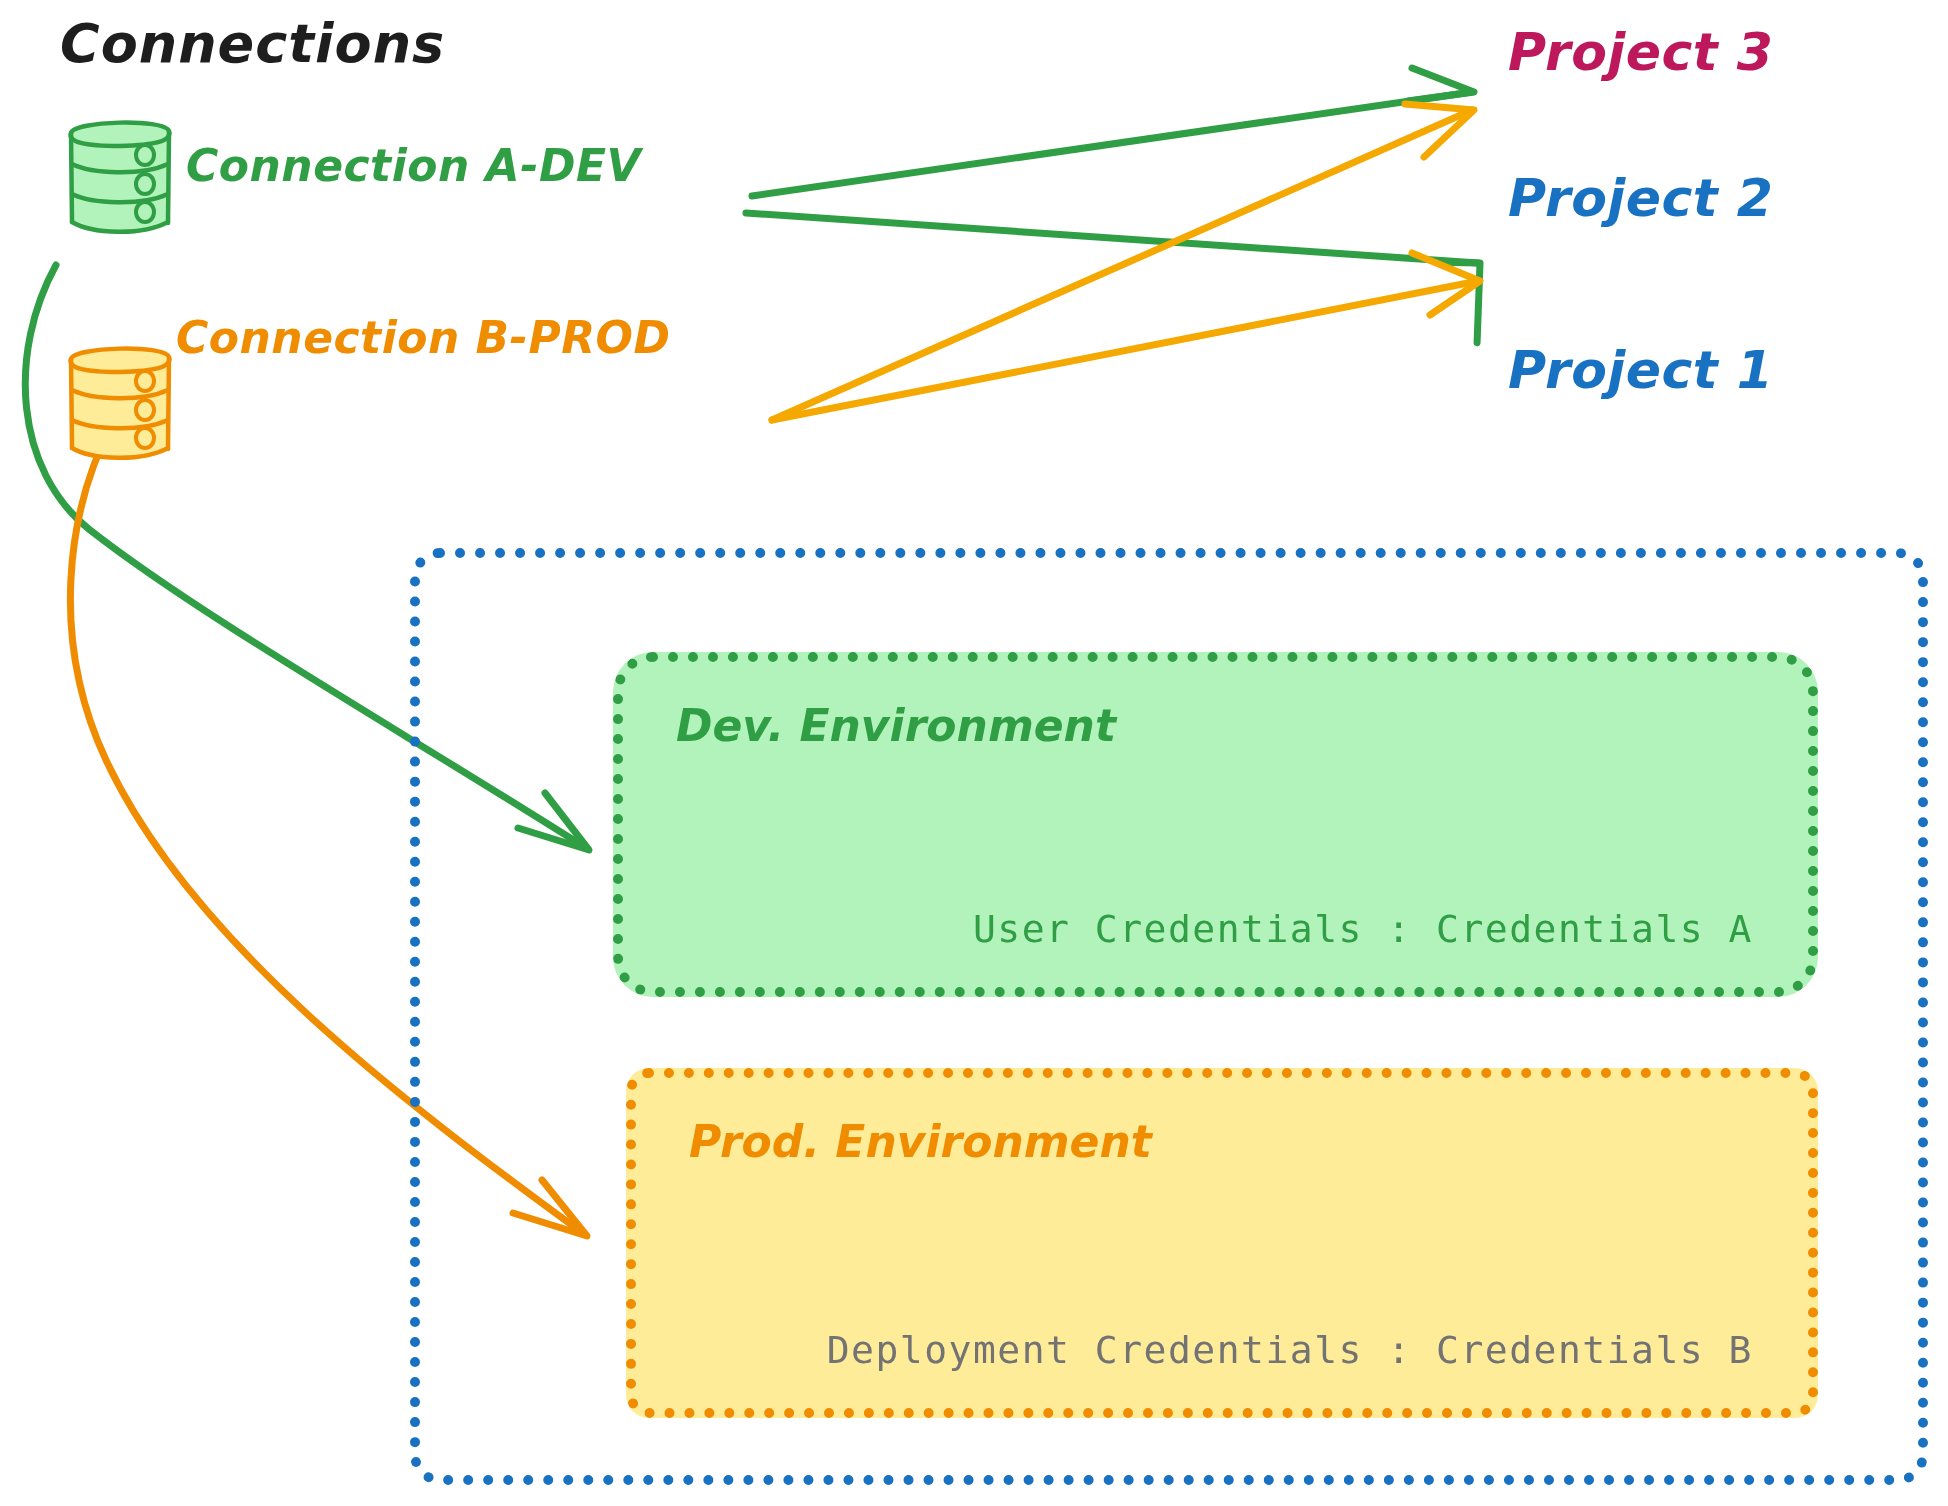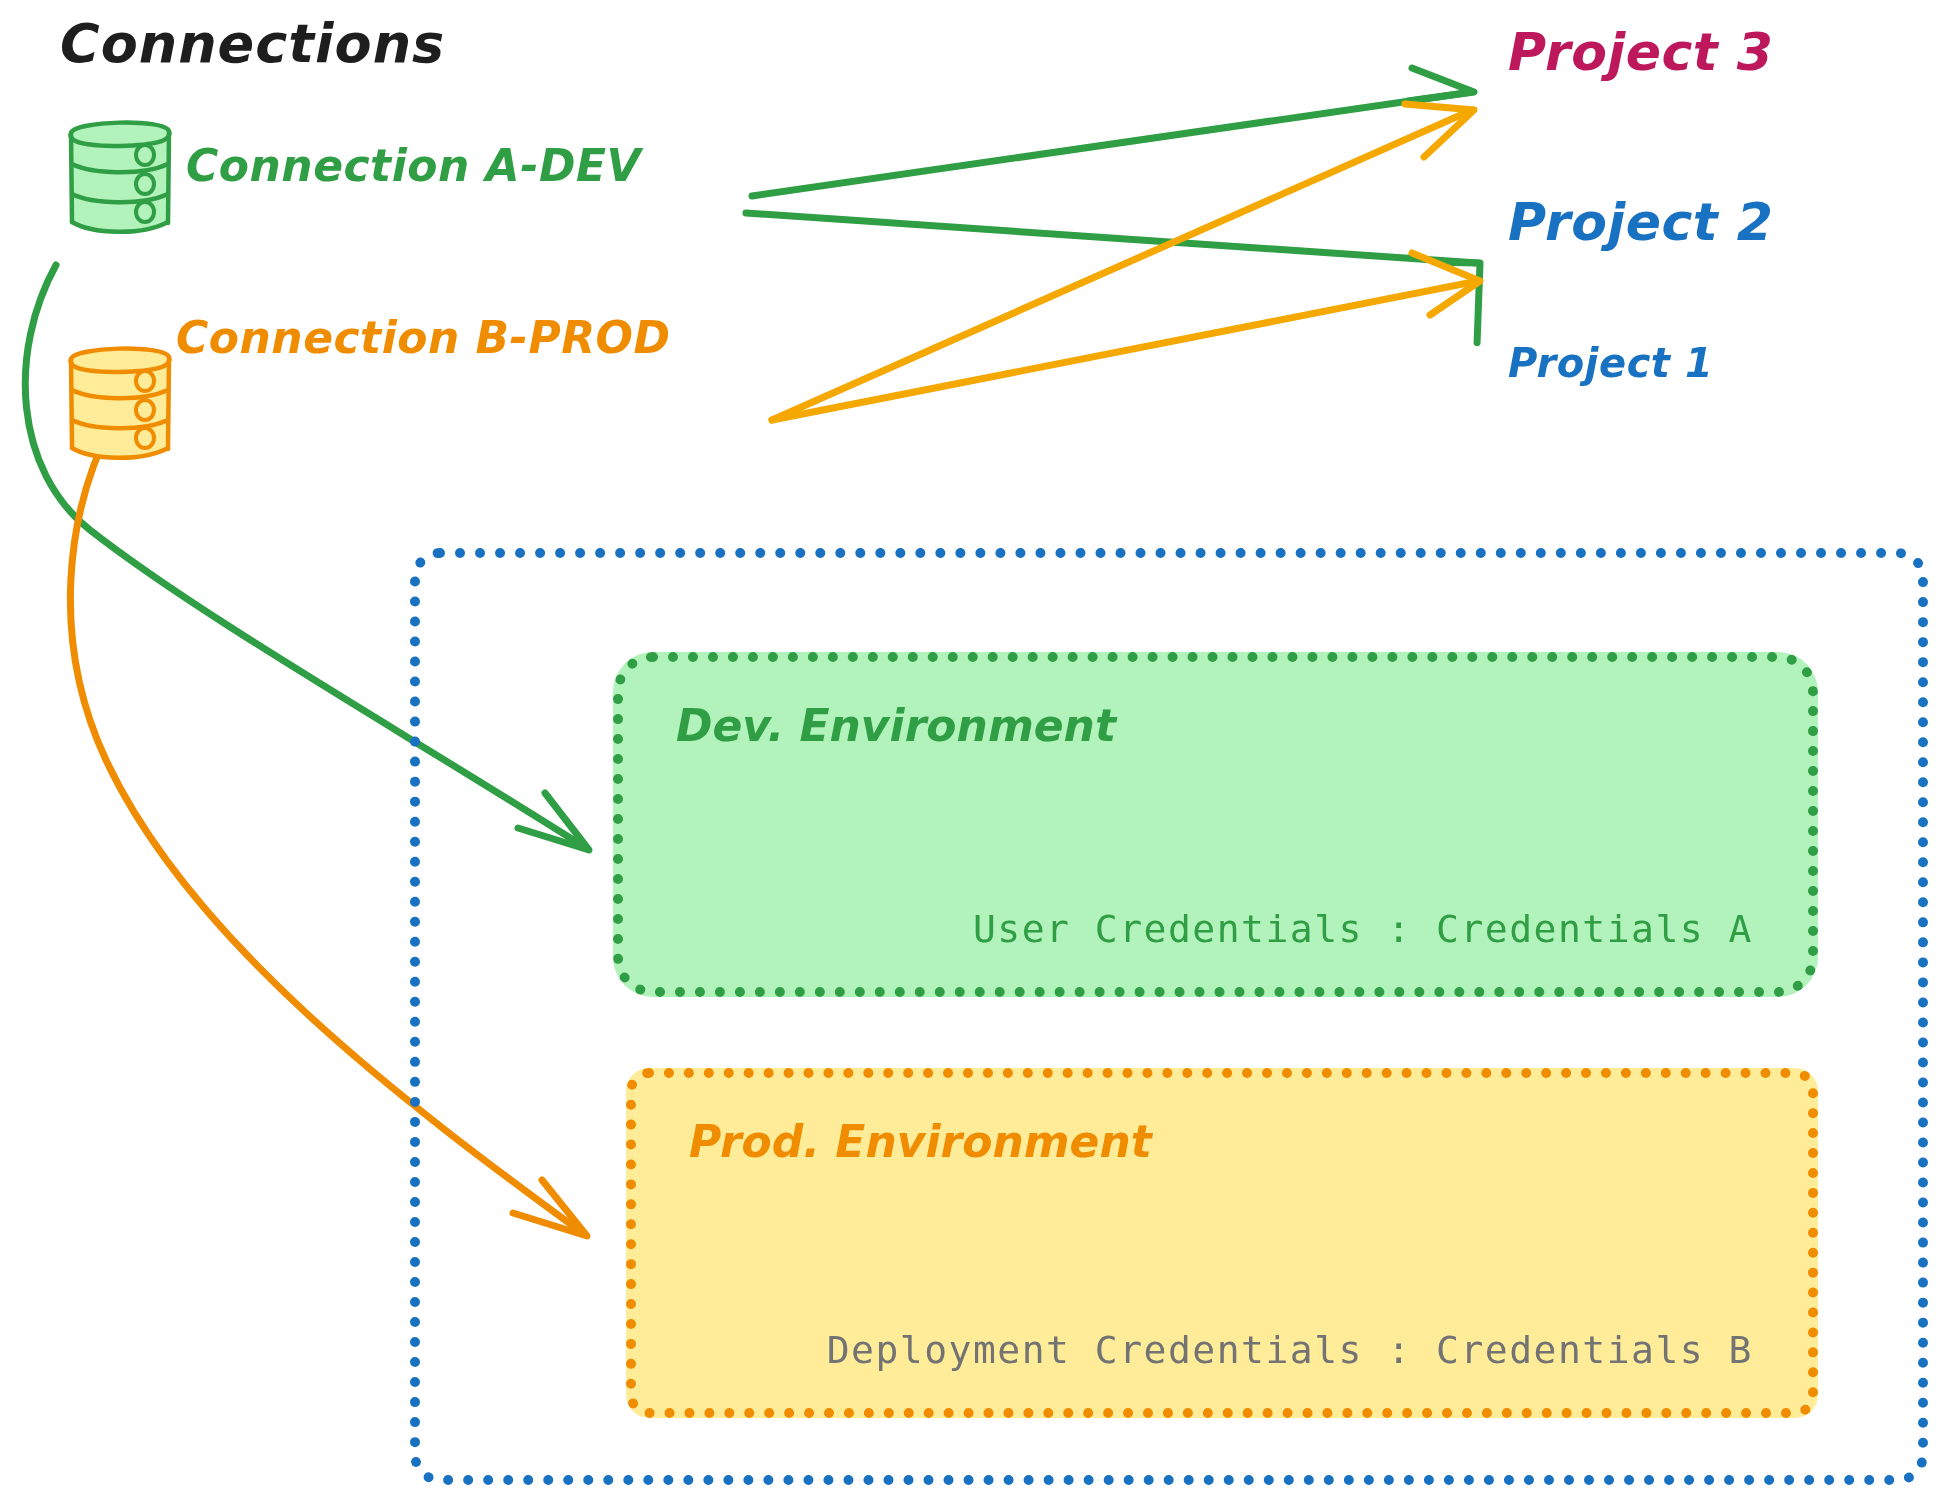--- a/index.html
+++ b/index.html
@@ -49,25 +49,24 @@
   }
   #label-project-3 {
     left: 1508px; top: 22px;
     font-size: 52px;
     color: #be185d;
   }
   #label-project-2 {
     left: 1508px; top: 168px;
     font-size: 52px;
     color: #1971c2;
-    margin-top: 24px;
   }
   #label-project-1 {
     left: 1508px; top: 340px;
-    font-size: 40px;
+    font-size: 52px;
     color: #1971c2;
   }
   
   #project1-container {
     position: absolute;
     left: 410px; top: 548px;
     width: 1518px; height: 937px;
     border: 10px dotted #1971c2;
     border-radius: 30px;
     box-sizing: border-box;

